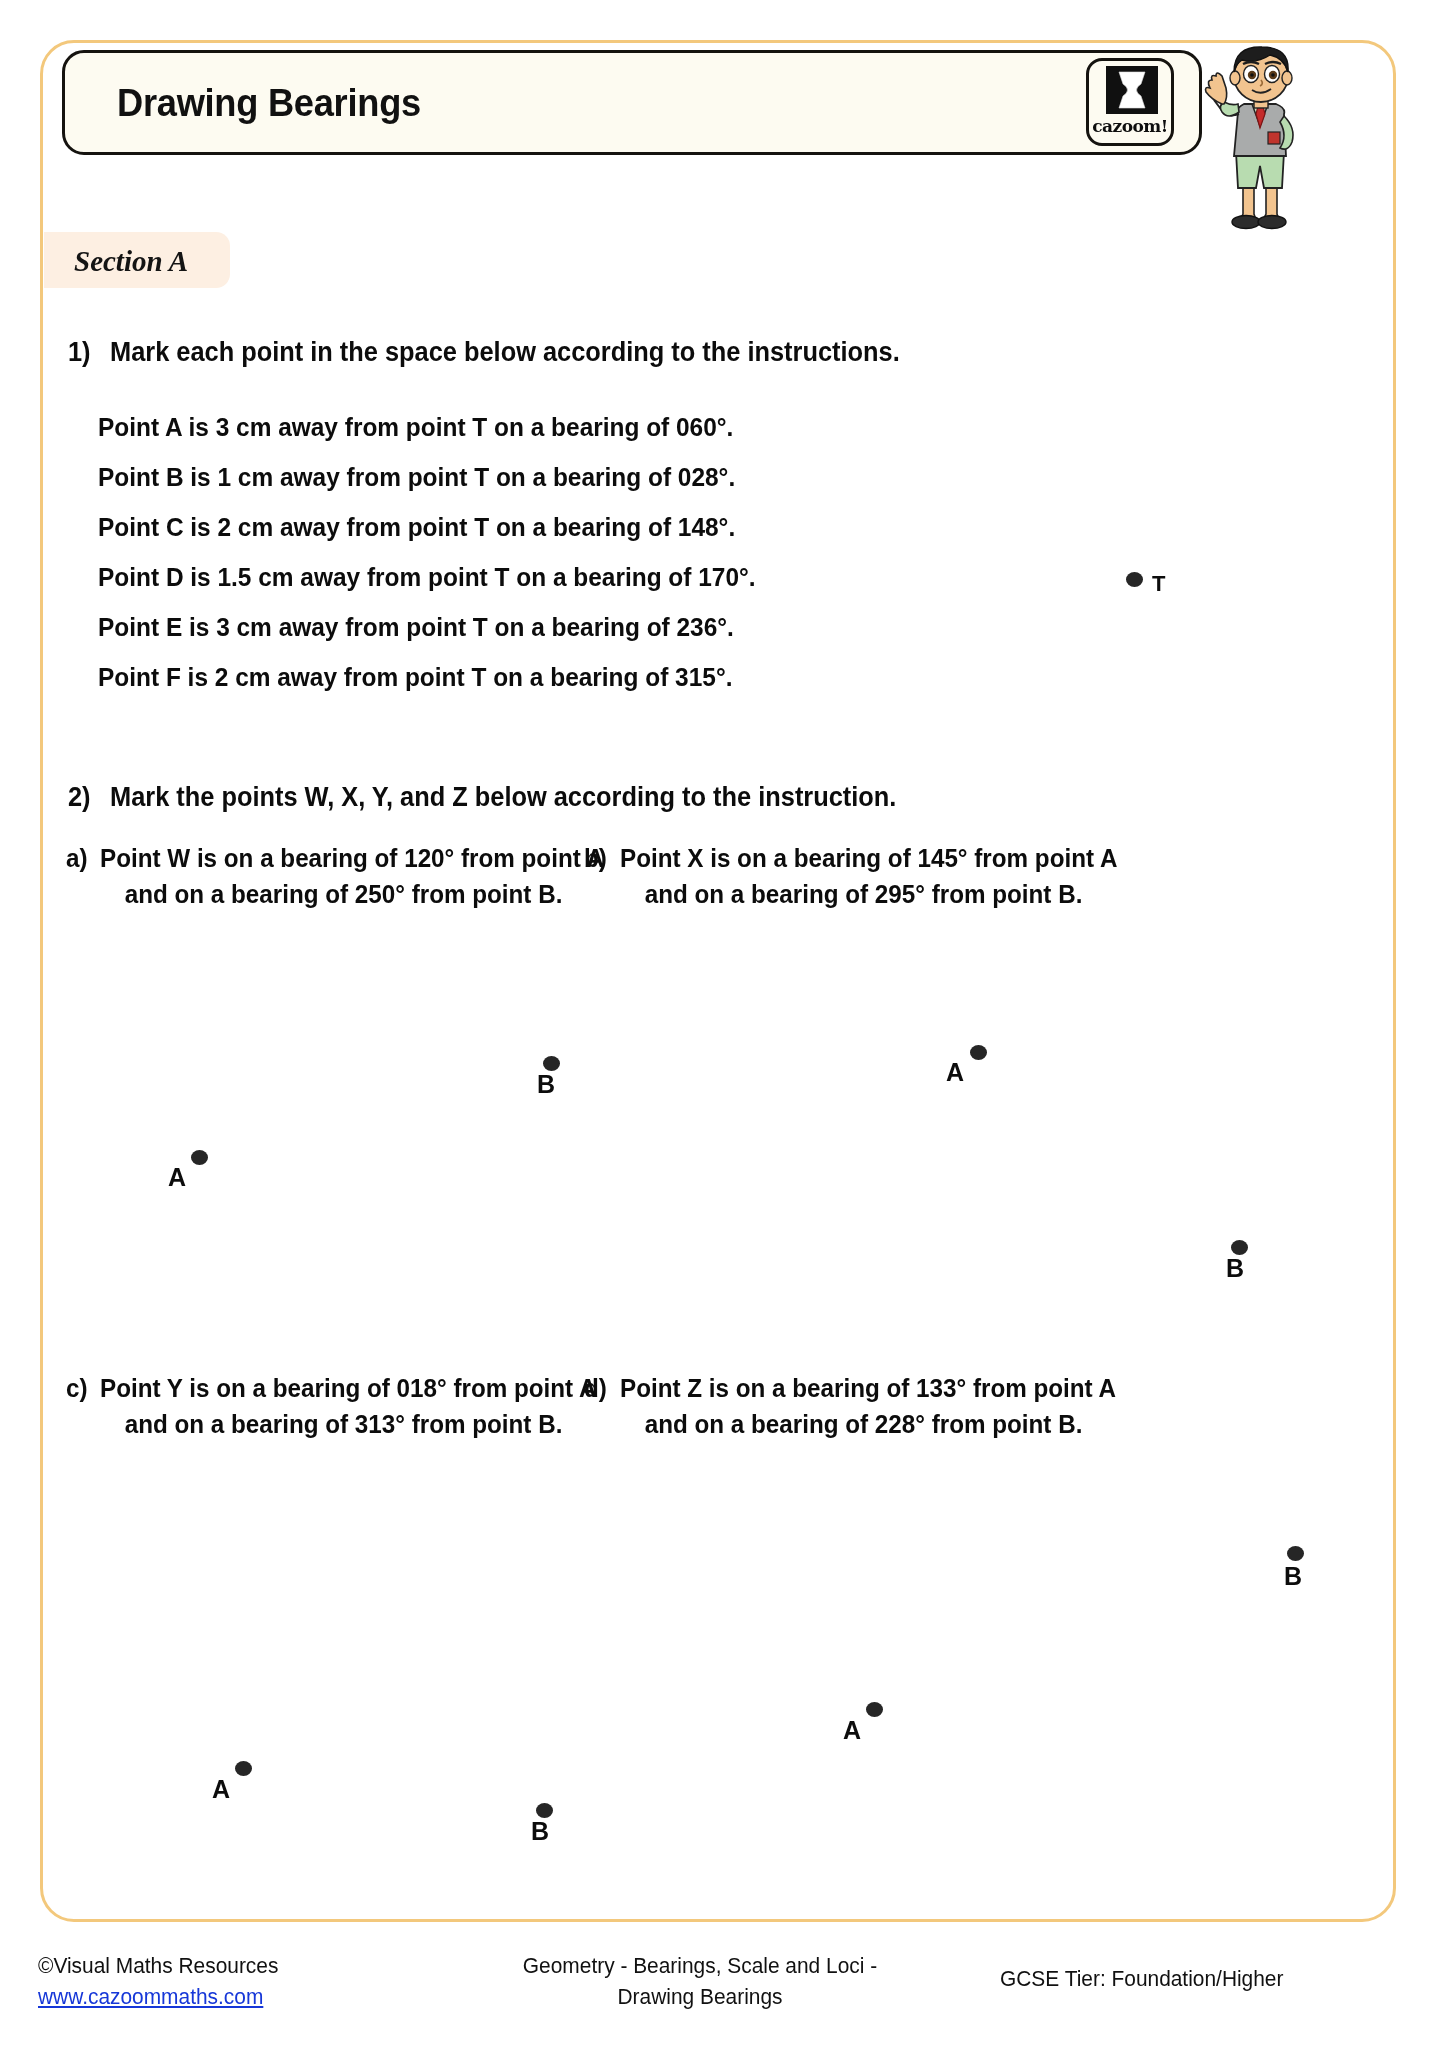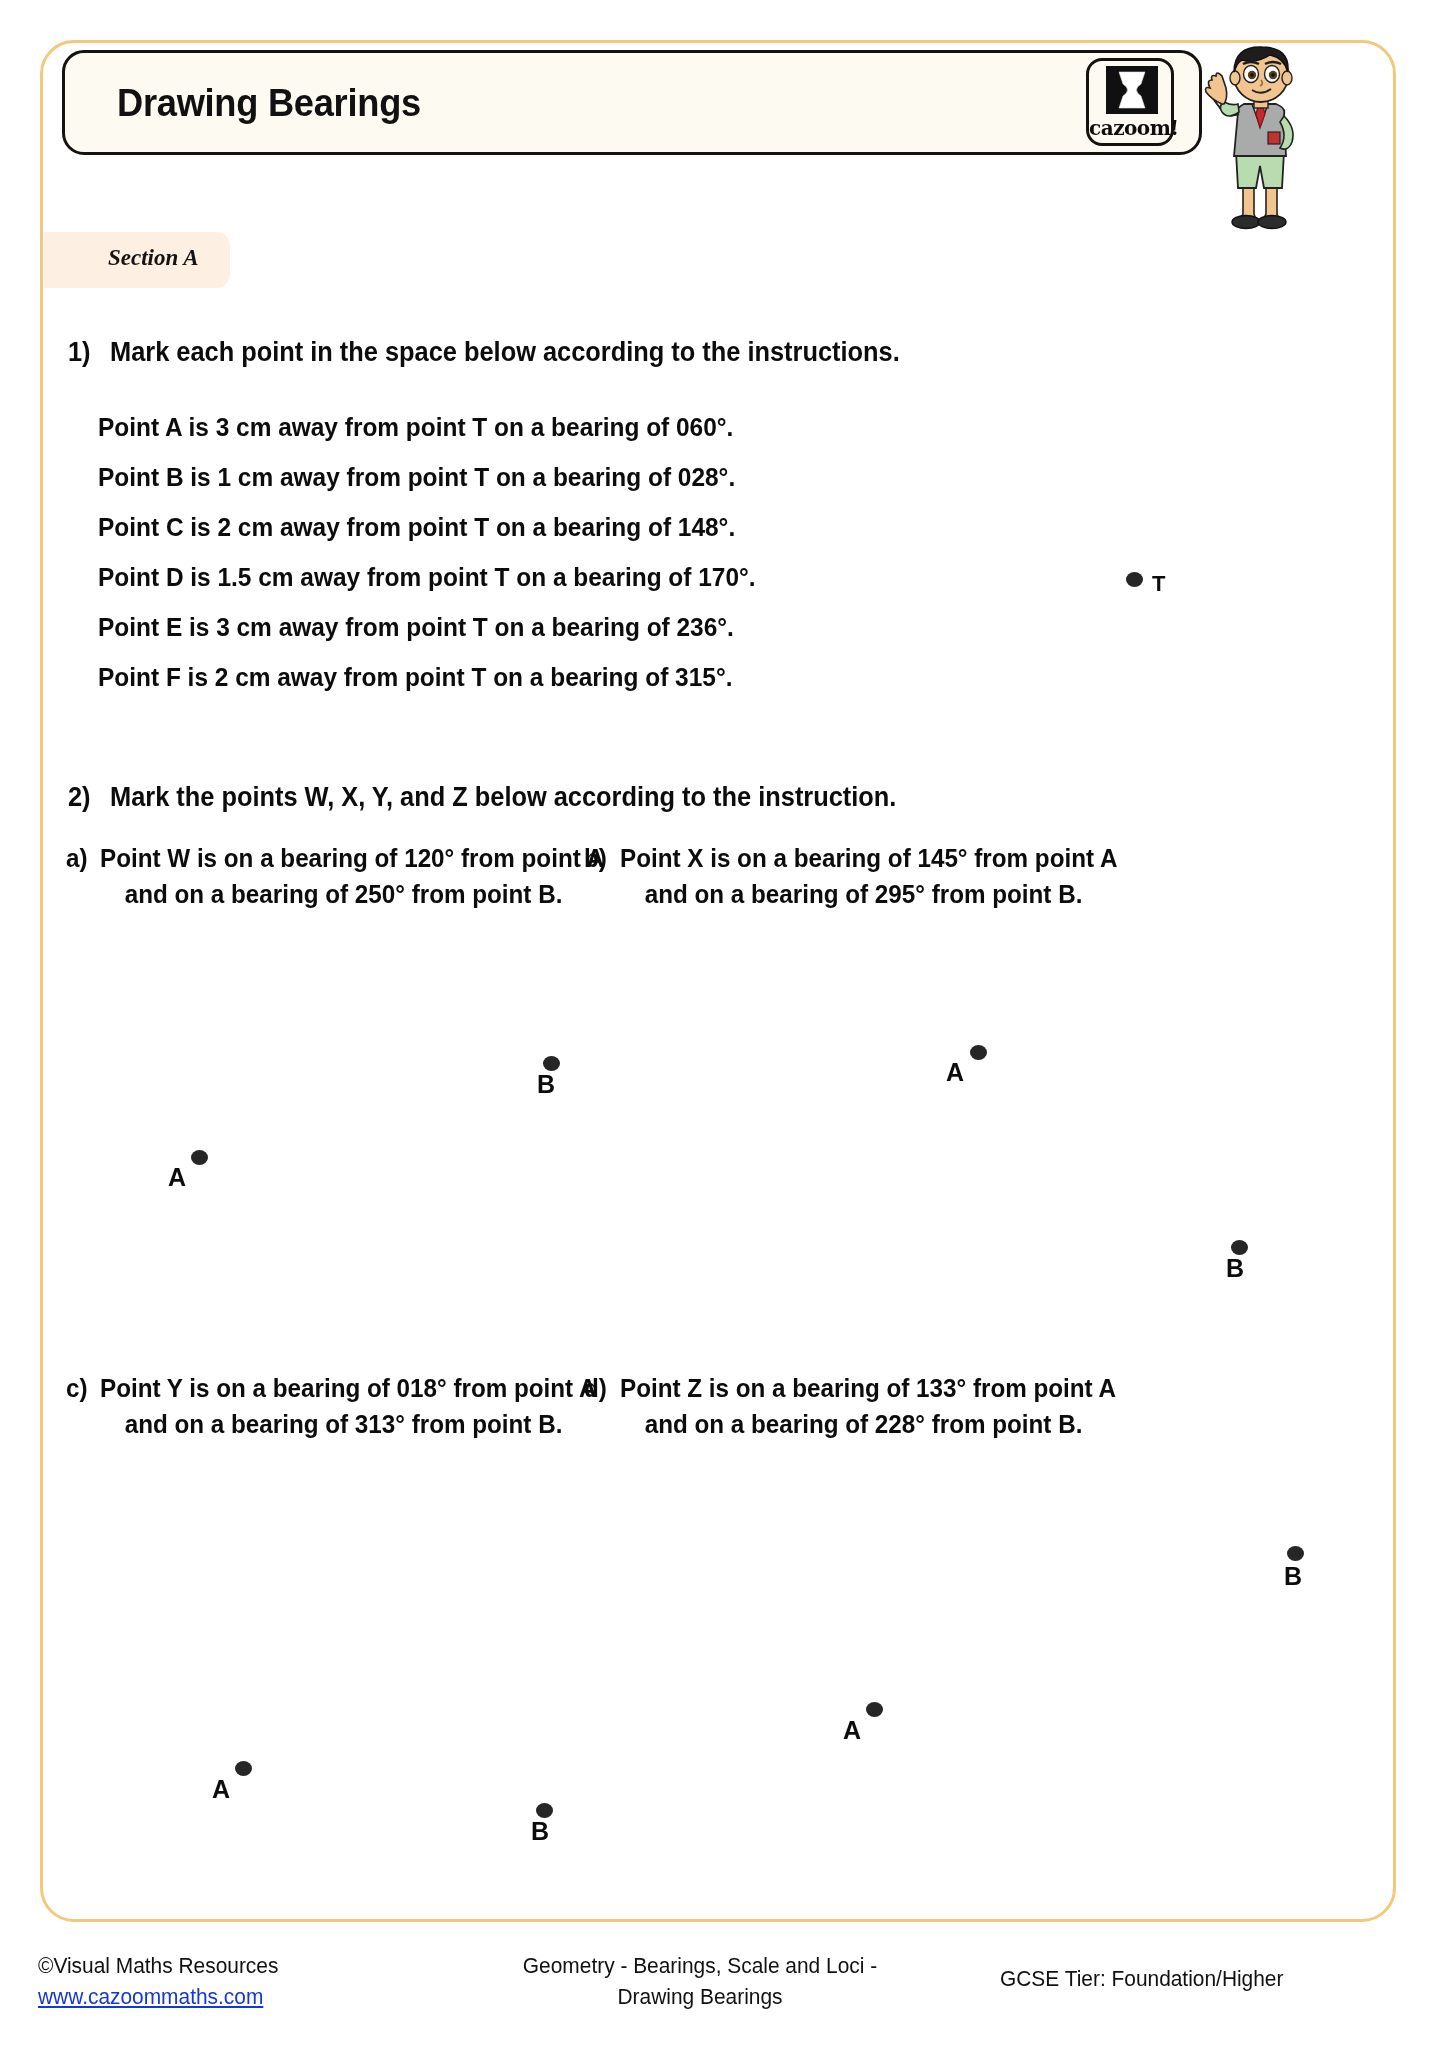--- a/index.html
+++ b/index.html
@@ -78,21 +78,21 @@
     justify-content: center;
   }
   .logo-word {
     position: absolute;
     left: 0;
     right: 0;
     top: 55px;
     text-align: center;
     font-family: "DejaVu Serif", serif;
     font-weight: bold;
-    font-size: 20px;
+    font-size: 17px;
     color: #0e0e0e;
     letter-spacing: -0.5px;
   }
 
   
   .mascot {
     position: absolute;
     left: 1196px;
     top: 42px;
     width: 130px;
@@ -109,23 +109,22 @@
     background: #fdefe2;
     border-radius: 0 14px 14px 0;
   }
   .section-pill span {
     position: absolute;
     left: 30px;
     top: 13px;
     font-family: "Liberation Serif", serif;
     font-style: italic;
     font-weight: bold;
-    font-size: 23px;
+    font-size: 29px;
     color: #141414;
-    margin-left: 34px;
   }
 
   
   .q {
     position: absolute;
     font-family: "Liberation Sans", sans-serif;
     font-weight: bold;
     color: #0c0c0c;
     white-space: nowrap;
     transform-origin: left top;

